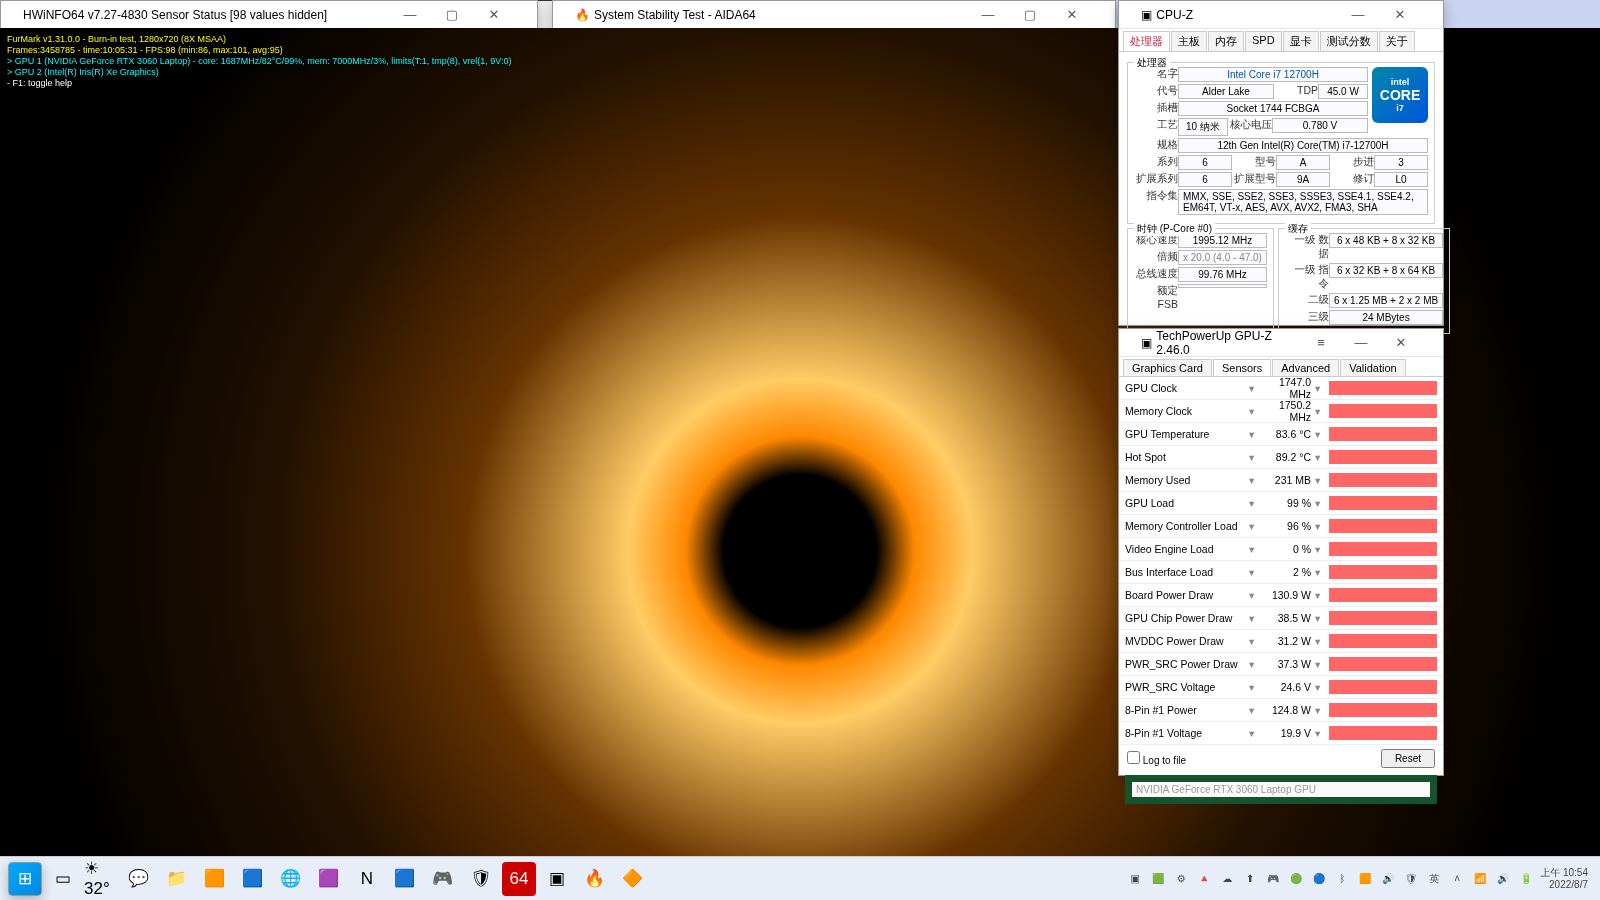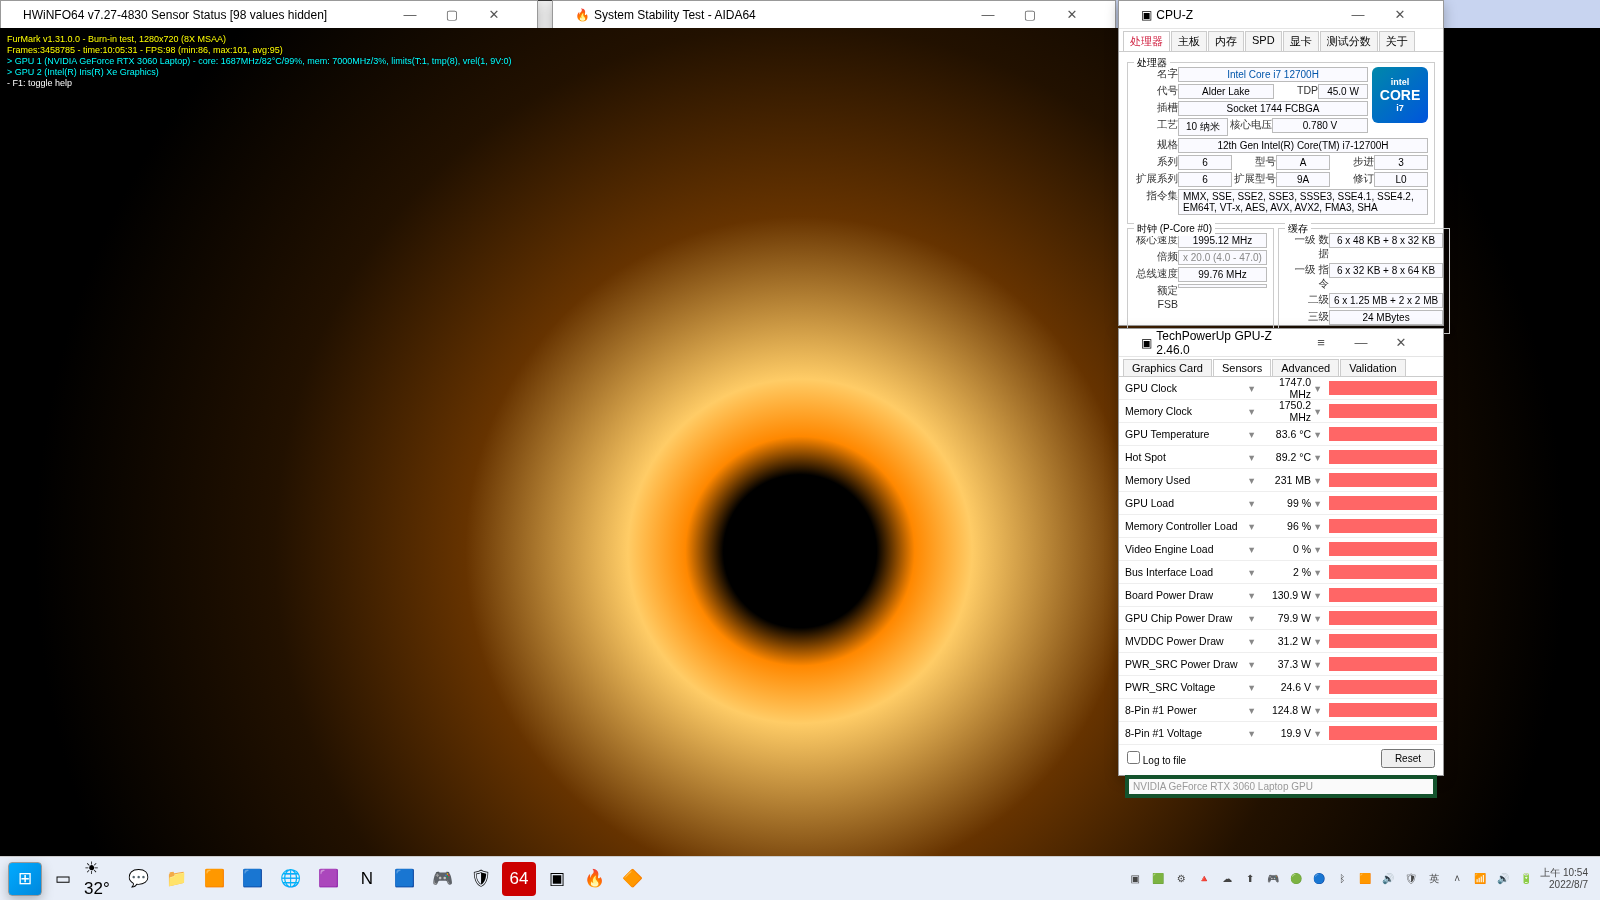--- a/index.html
+++ b/index.html
@@ -79,21 +79,21 @@
 #gpuz .tabs2{display:flex;font-size:11px;border-bottom:1px solid #ccc;padding:2px 4px 0}
 #gpuz .tabs2 div{padding:2px 8px;border:1px solid #ccc;border-bottom:none;margin-right:1px;background:#f4f4f4}
 #gpuz .tabs2 .a{background:#fff}
 .sensor-row{display:flex;align-items:center;height:23px;border-bottom:1px solid #eee;font-size:10.5px}
 .sensor-row .nm{width:130px;padding-left:6px}
 .sensor-row .dd{width:14px;color:#888}
 .sensor-row .vl{width:52px;text-align:right;padding-right:4px}
 .sensor-row .bar{flex:1;height:14px;background:#f66;margin-right:6px}
 .gz-foot{display:flex;justify-content:space-between;align-items:center;padding:4px 8px;font-size:10px}
 .gz-foot button{padding:2px 12px;font-size:10px}
-.gz-sel{margin:3px 6px;font-size:10px;border:4px solid #14532d;padding:2px 4px;background:#fafafa;color:#999}
+.gz-sel{margin:3px 6px;font-size:10px;border:7px solid #14532d;padding:2px 4px;background:#fafafa;color:#999}
 
 
 #taskbar{position:absolute;left:0;bottom:0;width:1600px;height:44px;background:#e8eef8;display:flex;align-items:center;padding:0 8px;gap:4px;border-top:1px solid #ccc}
 .tb-ic{width:34px;height:34px;border-radius:4px;display:flex;align-items:center;justify-content:center;font-size:17px}
 .tb-ic.win{background:linear-gradient(135deg,#0af,#08d);color:#fff}
 .tray{margin-left:auto;display:flex;align-items:center;gap:5px;font-size:10px;color:#444}
 .tray .ic-t{width:18px;height:18px;display:flex;align-items:center;justify-content:center}
 .tray .clock{text-align:right;line-height:12px;padding-right:4px}
 </style>
 </head>
@@ -745,21 +745,21 @@
       <div class="sensor-row">
         <span class="nm">Board Power Draw</span>
         <span class="dd">▾</span>
         <span class="vl">130.9 W</span>
         <span class="dd">▾</span>
         <span class="bar"></span>
       </div>
       <div class="sensor-row">
         <span class="nm">GPU Chip Power Draw</span>
         <span class="dd">▾</span>
-        <span class="vl">79.9 W</span>
+        <span class="vl">38.5 W</span>
         <span class="dd">▾</span>
         <span class="bar"></span>
       </div>
       <div class="sensor-row">
         <span class="nm">MVDDC Power Draw</span>
         <span class="dd">▾</span>
         <span class="vl">31.2 W</span>
         <span class="dd">▾</span>
         <span class="bar"></span>
       </div>

